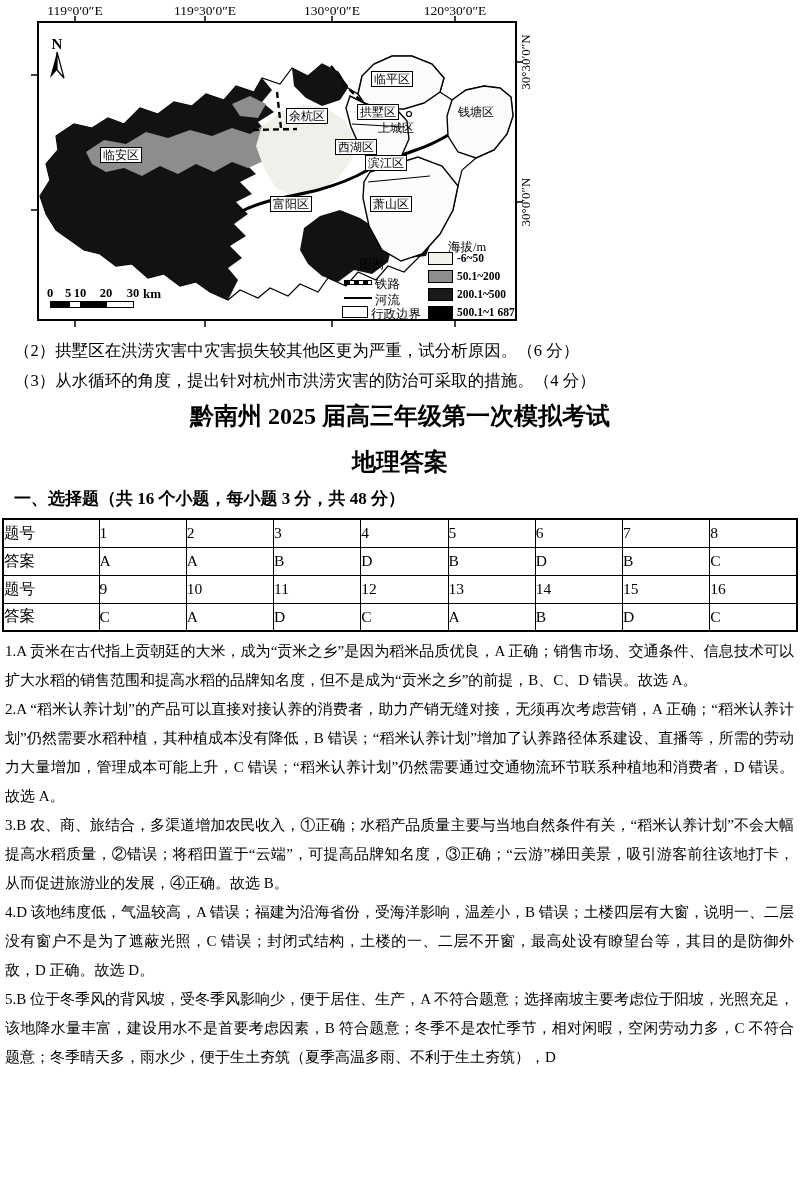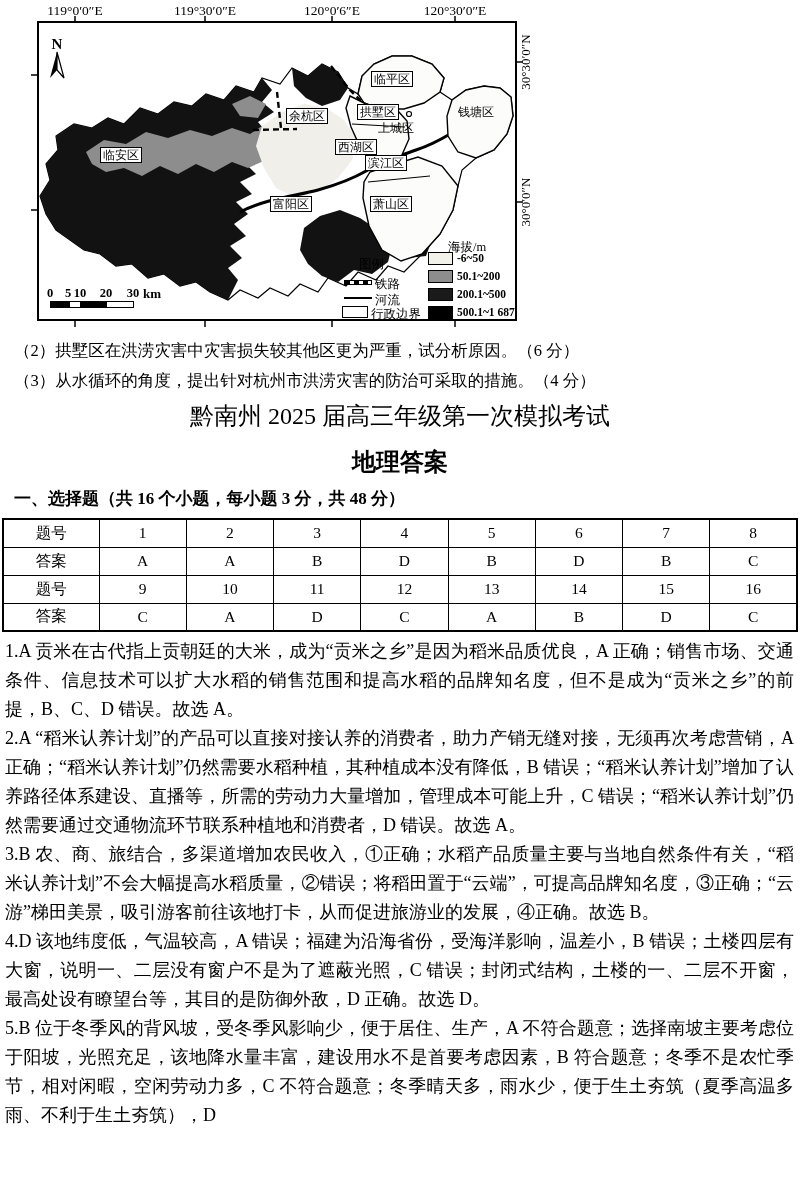--- a/index.html
+++ b/index.html
@@ -48,30 +48,30 @@
 
   .scale-num { position: absolute; transform: translateX(-50%); top: 286px;
     font-size: 12.5px; font-weight: bold; }
   .scale-unit { position: absolute; top: 286px; font-size: 13px; font-weight: bold; }
   .scale-bar { position: absolute; left: 50px; top: 301px; width: 84px; height: 7px;
     border: 1px solid #000; background: #fff; }
   .scale-seg { position: absolute; top: 0; height: 100%; background: #000; }
 
   
   .questions { padding: 2px 0 0 14px; font-size: 16.5px; line-height: 30px; }
-  .doc-title { text-align: center; font-size: 24px; font-weight: normal; line-height: 32px; margin-top: 4px; }
+  .doc-title { text-align: center; font-size: 24px; font-weight: bold; line-height: 32px; margin-top: 4px; }
   .doc-subtitle { text-align: center; font-size: 24px; font-weight: bold; line-height: 32px; margin-top: 14px; }
   .section-heading { font-size: 17px; font-weight: bold; line-height: 26px; margin: 8px 0 0 14px; }
 
   .answer-table { width: 796px; margin: 6px 0 0 2px; border-collapse: collapse;
     table-layout: fixed; font-size: 15.5px; }
-  .answer-table td { border: 1.5px solid #000; height: 28px; text-align: center; padding: 0; }
+  .answer-table td { border: 1.5px solid #000; height: 28px; text-align: left; padding: 0; }
   .answer-table { border: 2px solid #000; }
 
-  .explanations { padding: 5px 6px 0 5px; font-size: 18px; line-height: 29px; text-align: justify; }
+  .explanations { padding: 5px 6px 0 5px; font-size: 15px; line-height: 29px; text-align: justify; }
   .explanations p { margin: 0; }
 </style>
 </head>
 <body>
 
 <div class="page">
 
   <div class="map-section">
 
     <svg class="map-svg" width="560" height="334" viewBox="0 0 560 334">
@@ -127,21 +127,21 @@
       </g>
 
       <g>
         <polygon points="57,52 50,78 57,70" fill="#000"></polygon>
         <polygon points="57,52 64,78 57,70" fill="#fff" stroke="#000" stroke-width="1.2"></polygon>
       </g>
     </svg>
 
     <div class="lon-label" style="left:75px">119°0′0″E</div>
     <div class="lon-label" style="left:205px">119°30′0″E</div>
-    <div class="lon-label" style="left:332px">120°0′6″E</div>
+    <div class="lon-label" style="left:332px">130°0′0″E</div>
     <div class="lon-label" style="left:455px">120°30′0″E</div>
 
     <div class="lat-label" style="left:526px;top:62px">30°30′0″N</div>
     <div class="lat-label" style="left:526px;top:202px">30°0′0″N</div>
 
     <div class="north-label">N</div>
 
     <div class="district-label" style="left:121px;top:155px">临安区</div>
     <div class="district-label" style="left:307px;top:116px">余杭区</div>
     <div class="district-label" style="left:392px;top:79px">临平区</div>

